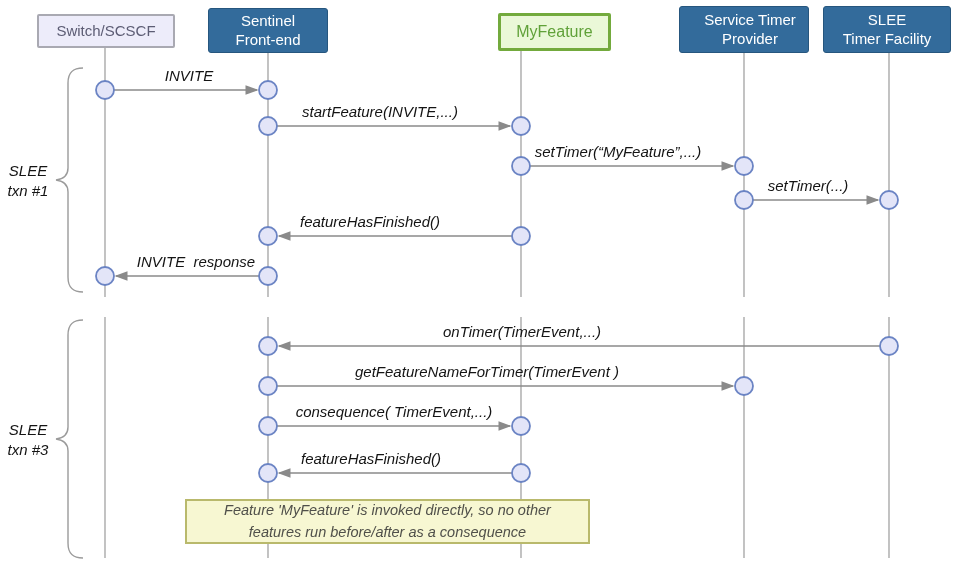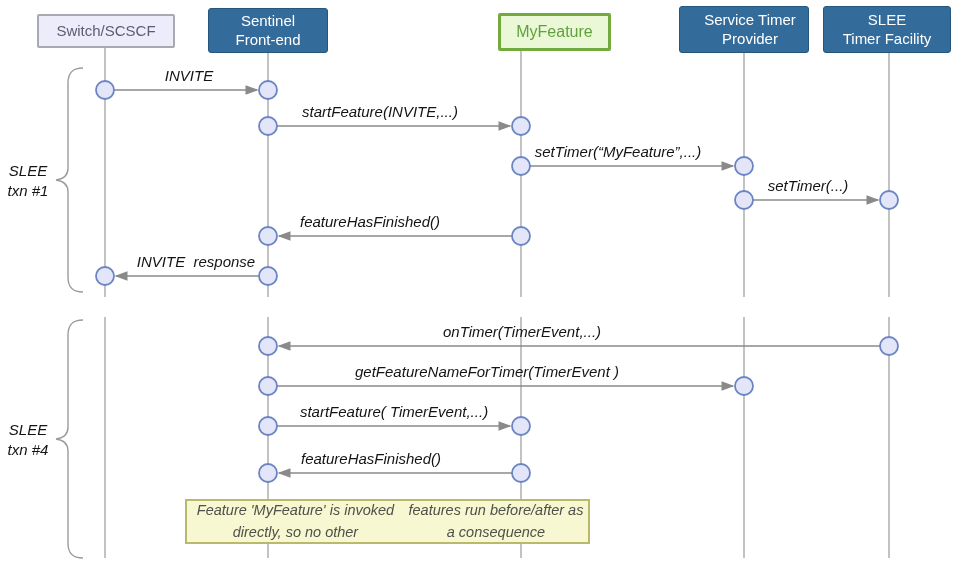--- a/index.html
+++ b/index.html
@@ -22,21 +22,21 @@
   }
   .group-label {
     position:absolute; transform:translate(-50%,-50%);
     font-style:italic; font-size:15px; color:#141414;
     text-align:center; line-height:1.35; white-space:nowrap;
   }
   .note {
     position:absolute; left:185px; top:499px; width:405px; height:45px;
     box-sizing:border-box; background:#f7f7d2; border:2px solid #b9b96c;
     color:#50504a; font-style:italic; font-size:14.5px; line-height:1.45;
-    display:flex; flex-direction:row; align-items:center; justify-content:center;
+    display:flex; flex-direction:column; align-items:center; justify-content:center;
     text-align:center;
   }
 </style>
 </head>
 <body>
 
 <div id="stage">
   <svg id="wires" width="957" height="564">
       <line x1="105" y1="48" x2="105" y2="297" stroke="#9a9a9a" stroke-width="1.2"></line>
       <line x1="105" y1="317" x2="105" y2="558" stroke="#9a9a9a" stroke-width="1.2"></line>
@@ -95,31 +95,31 @@
     <div class="note">
       <span>Feature 'MyFeature' is invoked directly, so no other</span>
       <span>features run before/after as a consequence</span>
     </div>
   <div class="group-label" style="left: 28px; top: 181px;">
         <div>SLEE</div>
         <div>txn #1</div>
       </div>
       <div class="group-label" style="left: 28px; top: 440px;">
         <div>SLEE</div>
-        <div>txn #4</div>
+        <div>txn #3</div>
       </div>
       <div class="msg-label" style="left: 189px; top: 67px;">INVITE</div>
       <div class="msg-label" style="left: 380px; top: 103px;">startFeature(INVITE,...)</div>
       <div class="msg-label" style="left: 618px; top: 143px;">setTimer(“MyFeature”,...)</div>
       <div class="msg-label" style="left: 808px; top: 177px;">setTimer(...)</div>
       <div class="msg-label" style="left: 370px; top: 213px;">featureHasFinished()</div>
       <div class="msg-label" style="left: 196px; top: 253px;">INVITE  response</div>
       <div class="msg-label" style="left: 522px; top: 323px;">onTimer(TimerEvent,...)</div>
       <div class="msg-label" style="left: 487px; top: 363px;">getFeatureNameForTimer(TimerEvent )</div>
-      <div class="msg-label" style="left: 394px; top: 403px;">startFeature( TimerEvent,...)</div>
+      <div class="msg-label" style="left: 394px; top: 403px;">consequence( TimerEvent,...)</div>
       <div class="msg-label" style="left: 371px; top: 450px;">featureHasFinished()</div>
       <div class="actor plain" style="left: 37px; top: 14px; width: 138px; height: 34px;">
         <div>Switch/SCSCF</div>
       </div>
       <div class="actor blue" style="left: 208px; top: 8px; width: 120px; height: 45px;">
         <div>Sentinel</div>
         <div>Front-end</div>
       </div>
       <div class="actor green" style="left: 466px; top: 13px; width: 113px; height: 38px;">
         <div>MyFeature</div>

